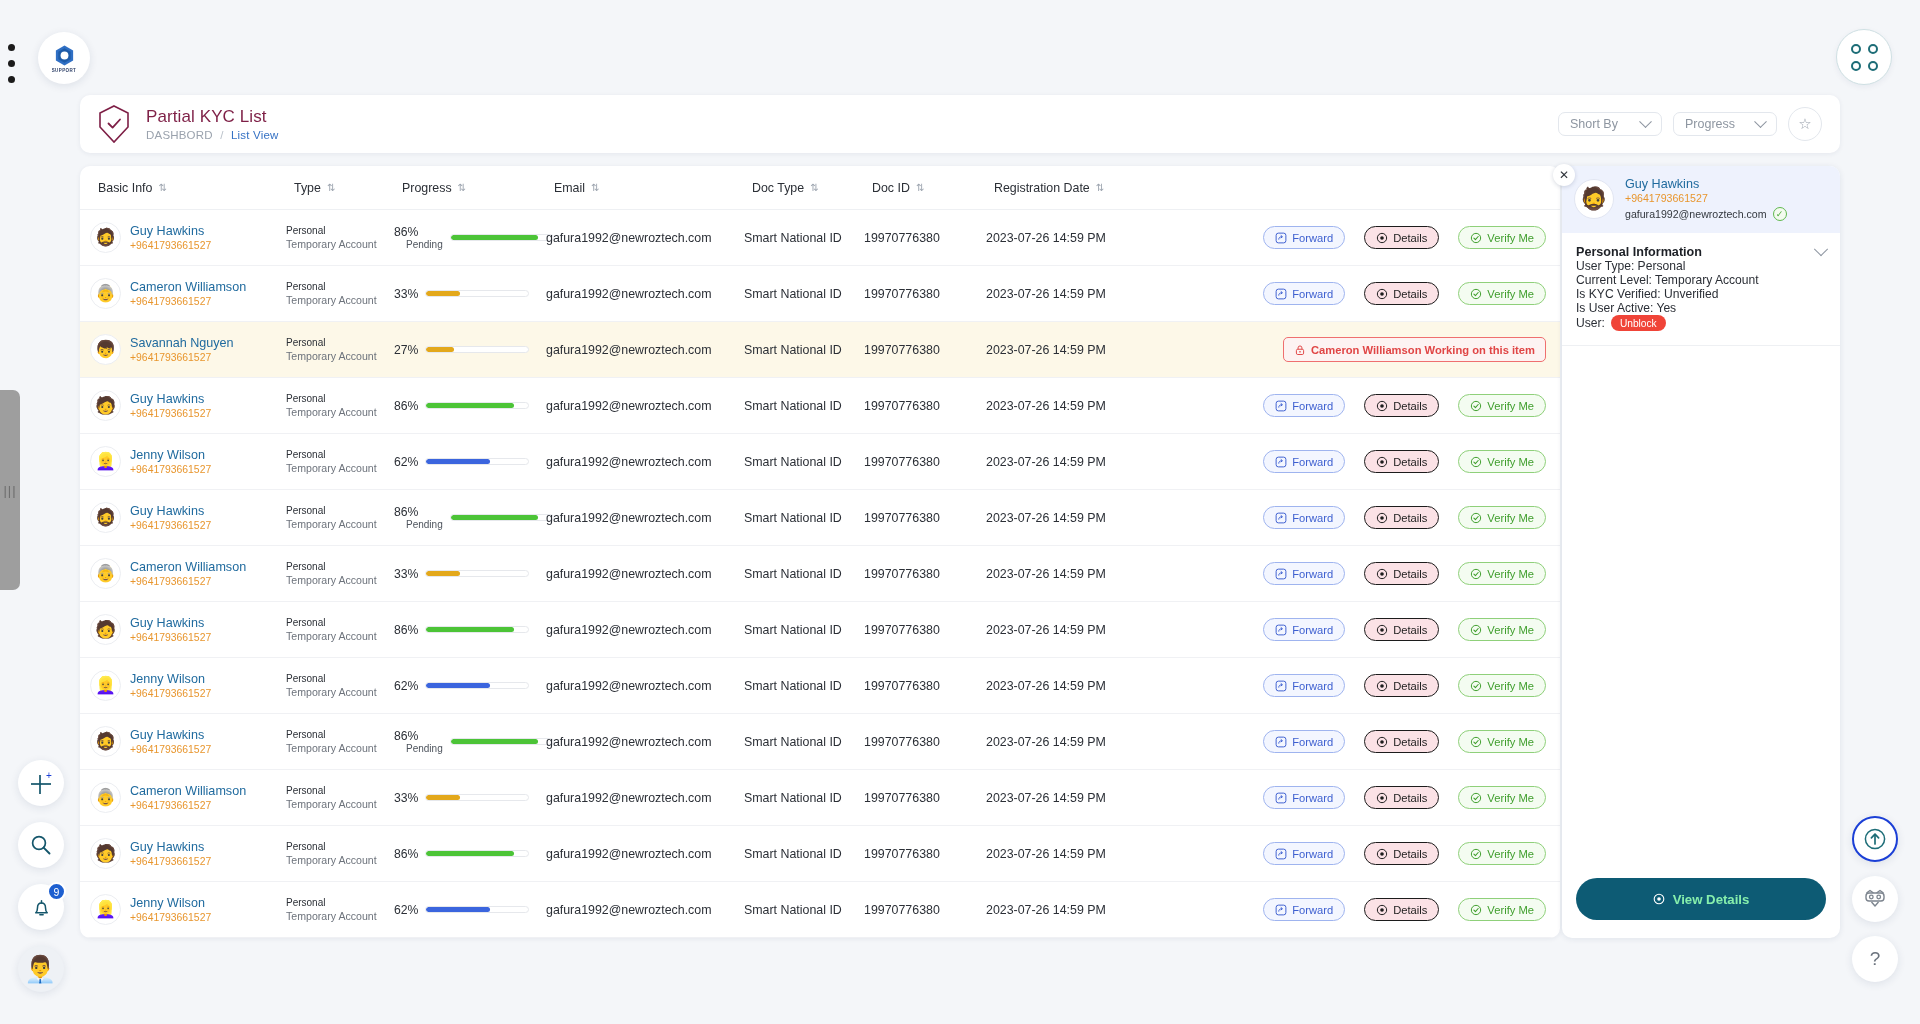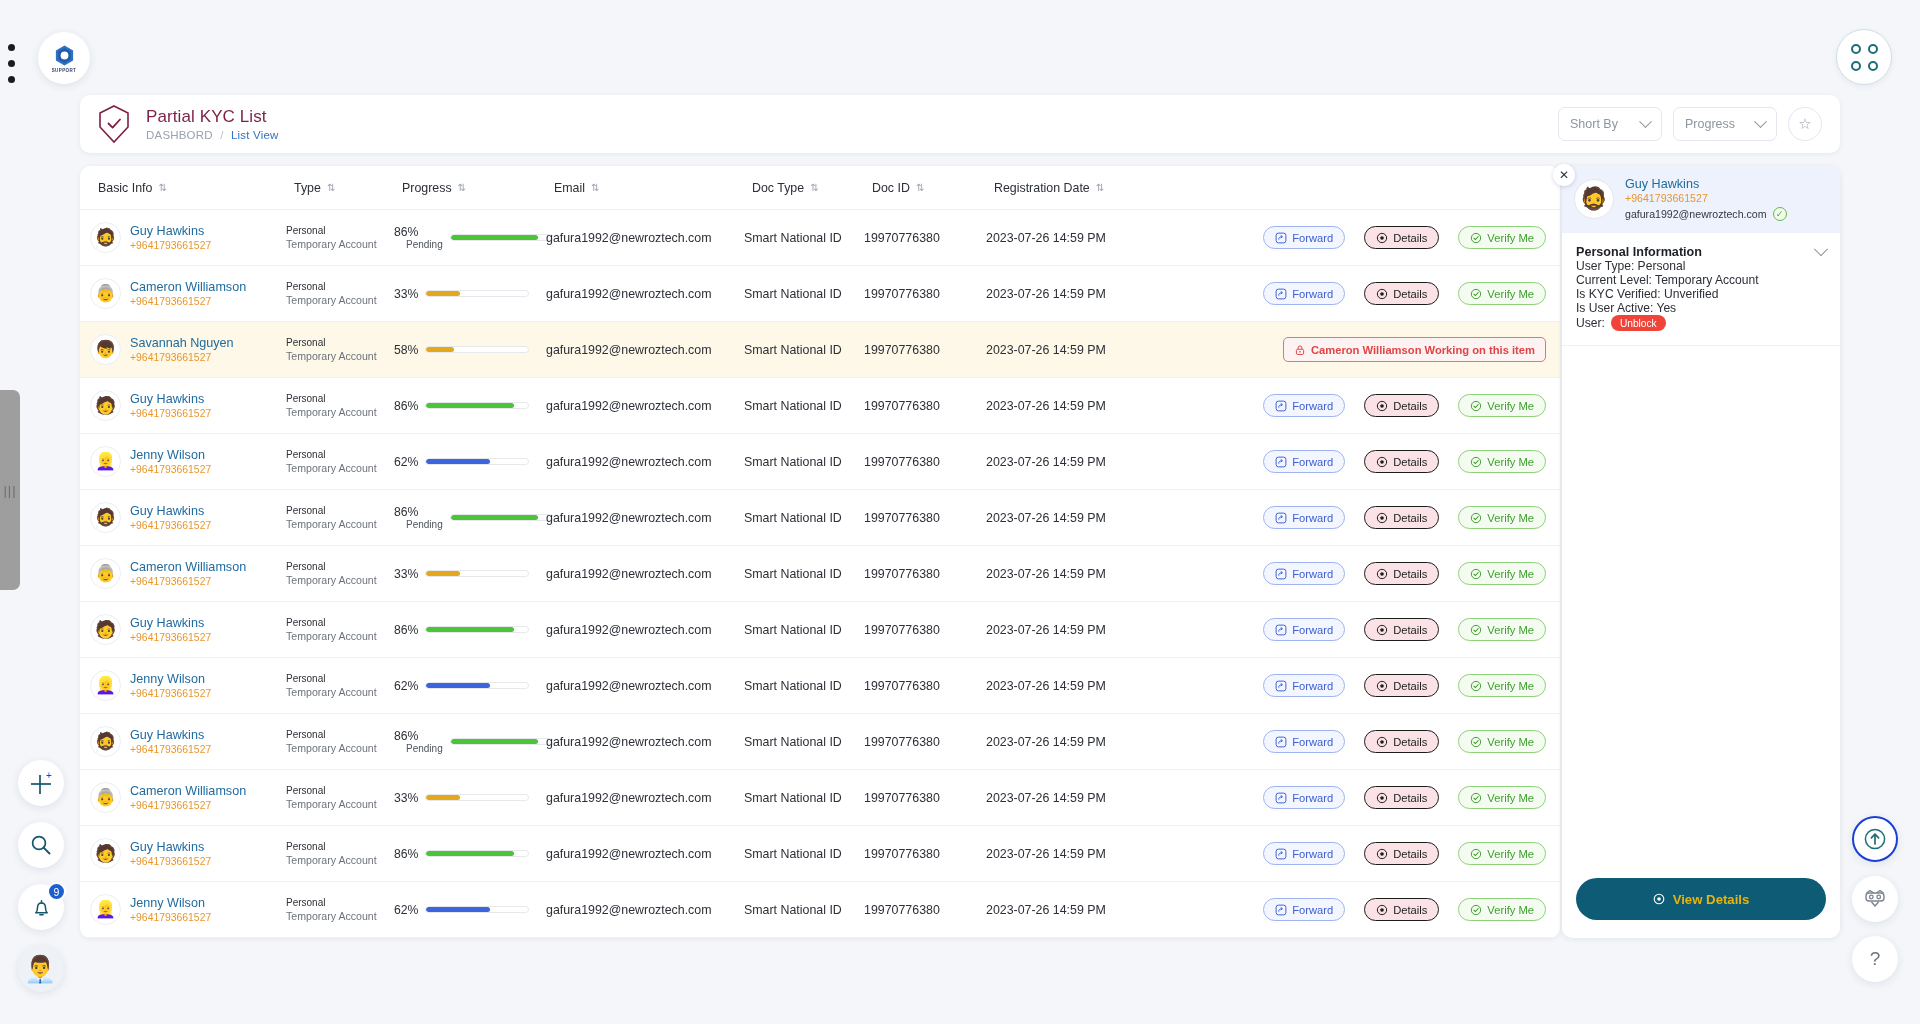--- a/index.html
+++ b/index.html
@@ -48,21 +48,21 @@
   .shield {
     width: 36px; height: 40px; flex: 0 0 36px; position: relative; margin-right: 14px;
   }
   .head-texts { flex: 1 1 auto; }
   .head-title { font-size: 17px; color:#7e1f46; font-weight:500; line-height:1.15; letter-spacing:.1px;}
   .crumbs { font-size: 11.5px; margin-top: 3px; color:#9aa2ad; letter-spacing:.2px; }
   .crumbs .sep { margin: 0 4px; color:#b9c0c9; }
   .crumbs .cur { color:#3672c4; }
   .head-ctrls { display:flex; align-items:center; gap: 11px; }
   .sel {
-    height: 34px; min-width: 104px; border:1px solid #e3e7ed; border-radius:7px;
+    height: 24px; min-width: 104px; border:1px solid #e3e7ed; border-radius:7px;
     background:#fff; display:flex; align-items:center; justify-content:space-between;
     padding: 0 11px; font-size: 12.5px; color:#8e96a1; gap: 12px;
   }
   .chev { width:9px; height:9px; border-right:1.6px solid #8e96a1; border-bottom:1.6px solid #8e96a1;
           transform: rotate(45deg) translate(-2px,-2px); }
   .star-btn {
     width:34px; height:34px; border-radius:50%; border:1px solid #e3e7ed; background:#fff;
     display:flex; align-items:center; justify-content:center; color:#9aa2ad; font-size: 15px;
   }
 
@@ -152,21 +152,21 @@
   }
   .sec { padding: 12px 14px 14px 14px; border-bottom: 1px solid #eef0f3; }
   .sec-head { display:flex; align-items:center; justify-content:space-between; }
   .sec-title { font-size: 12.6px; font-weight:700; color:#1d2026; }
   .sec-title.caps { letter-spacing:.4px; }
   .sec-chev { width:10px; height:10px; border-right:1.7px solid #8e96a1; border-bottom:1.7px solid #8e96a1;
               transform: rotate(45deg) translate(-2px,-2px); }
   .kv { font-size: 12.1px; color:#2b2f36; display:flex; align-items:center; gap:6px; }
   .tag-red { background:#f04438; color:#fff; border-radius:10px; font-size:10.2px; padding: 2.5px 9px; }
   .view-btn {
-    margin: auto 14px 18px 14px; height: 42px; border-radius: 22px; background:#0d5b74; color:#eab308;
+    margin: auto 14px 18px 14px; height: 42px; border-radius: 22px; background:#0d5b74; color:#86efac;
     display:flex; align-items:center; justify-content:center; gap:8px; font-size: 13.2px; font-weight:600;
   }
 
   
   .rail { position: absolute; left: 18px; bottom: 32px; display:flex; flex-direction:column; gap: 16px; align-items:center; }
   .rail-btn {
     width: 46px; height: 46px; border-radius: 50%; background:#fff;
     box-shadow: 0 2px 9px rgba(25,45,85,.10); display:flex; align-items:center; justify-content:center;
     position: relative; color:#14566b;
   }
@@ -428,21 +428,21 @@
           </div>
           <div class="cell c-type">
             <div>
               <div class="type-main">Personal</div>
               <div class="type-sub">Temporary Account</div>
             </div>
           </div>
           <div class="cell c-prog">
             <div class="progwrap">
               <div class="pcol">
-                <span class="pct">58%</span>
+                <span class="pct">27%</span>
               </div>
               <div class="bar">
                 <i style="width:27%;background:#E3A81B"></i>
               </div>
             </div>
           </div>
           <div class="cell c-email">
             <span>gafura1992@newroztech.com</span>
           </div>
           <div class="cell c-doctype">

